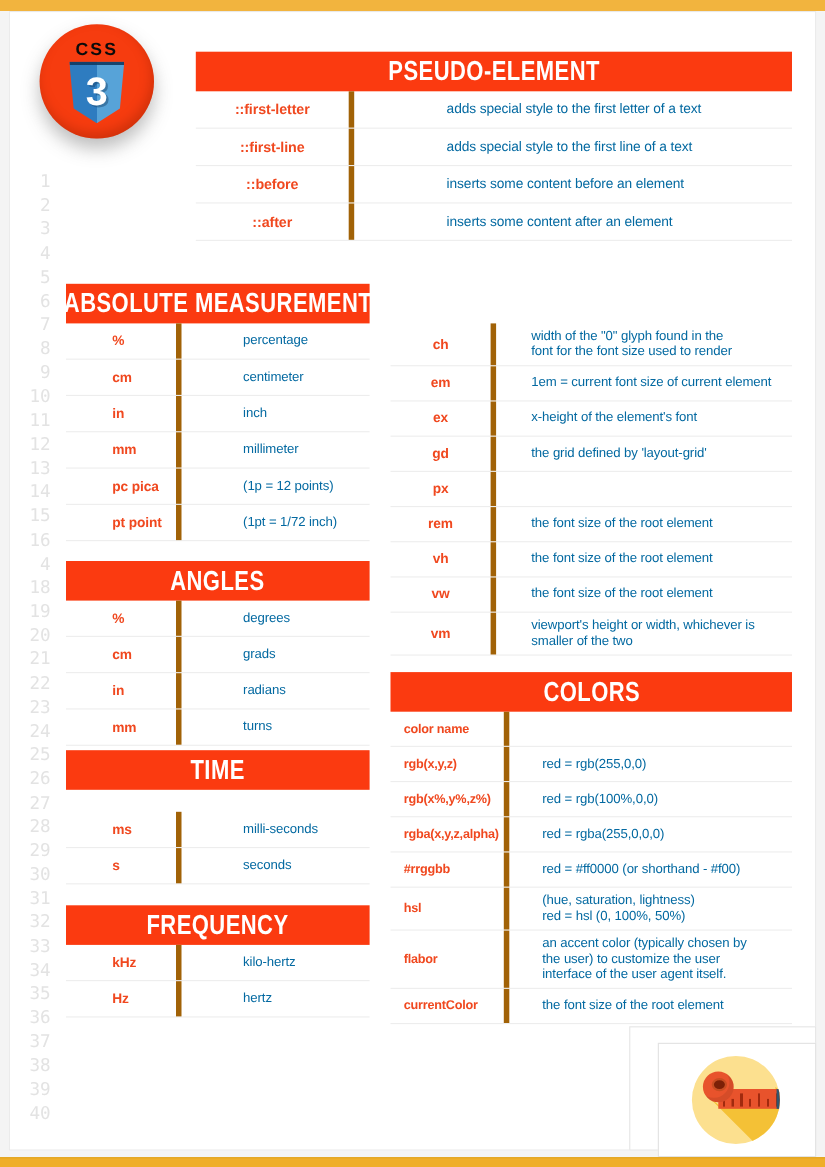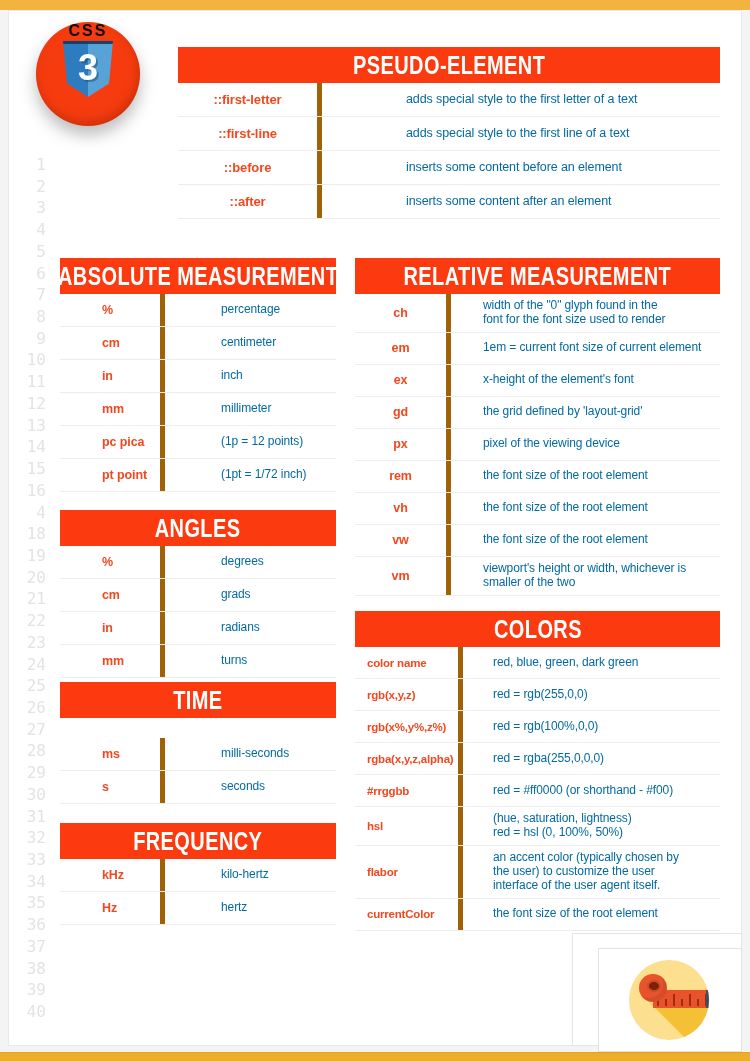--- a/index.html
+++ b/index.html
@@ -10,21 +10,21 @@
   .card{position:absolute;left:8px;top:10px;width:734px;height:1036px;background:#fff;border:1px solid #e9e9e9;box-sizing:border-box;}
 
   
   .linenos{position:absolute;left:10px;top:154px;width:36px;text-align:right;z-index:2;}
   .lineno{height:21.72px;line-height:21.72px;font-size:16px;color:#e3e3e3;font-family:"DejaVu Sans Mono",monospace;}
 
   
   .badge{position:absolute;left:36px;top:22px;width:104px;height:104px;border-radius:50%;
          background:#f63c0f;box-shadow:0 9px 16px rgba(90,90,90,.4), inset -2px -5px 10px rgba(140,30,0,.35);
          display:flex;flex-direction:column;align-items:center;z-index:3;}
-  .badge-css{font-size:16px;font-weight:bold;color:#0b0b0b;letter-spacing:2px;}
+  .badge-css{margin-top:15px;font-size:16px;font-weight:bold;color:#0b0b0b;letter-spacing:2px;}
   .shield{margin-top:1px;width:50px;height:56px;
           clip-path:polygon(0 0,100% 0,92% 76%,50% 100%,8% 76%);
           background:linear-gradient(180deg, rgba(16,58,98,.9) 0 6%, rgba(0,0,0,0) 6%),
                      linear-gradient(90deg,#2e7cc0 50%,#57a3d8 50%);
           display:flex;align-items:center;justify-content:center;}
   .shield-num{font-size:36px;font-weight:bold;color:#fff;text-shadow:2px 2px 0 rgba(23,64,105,.45);margin-top:-3px;}
 
   
   .hdr{position:absolute;height:36px;background:#fb3a10;display:flex;align-items:center;justify-content:center;z-index:2;}
   .hdr-t{color:#fff;font-weight:bold;font-size:25px;letter-spacing:.5px;white-space:nowrap;transform:scaleX(.8);}
@@ -172,23 +172,20 @@
       <div class="row">
       <div class="term">pc pica</div>
       <div class="desc">(1p = 12 points)</div>
     </div>
       <div class="row">
       <div class="term">pt point</div>
       <div class="desc">(1pt = 1/72 inch)</div>
     </div>
     </div>
 
-  <div class="hdr" style="left:355px;top:258px;width:365px;">
-    <span class="hdr-t">RELATIVE MEASUREMENT</span>
-  </div>
   <div class="tbl cols-rel t-rel" style="left:355px;top:294px;width:365px;">
 
   <div class="row">
       <div class="term">ch</div>
       <div class="desc">width of the "0" glyph found in the
 font for the font size used to render</div>
     </div>
       <div class="row">
       <div class="term">em</div>
       <div class="desc">1em = current font size of current element</div>
@@ -196,21 +193,20 @@
       <div class="row">
       <div class="term">ex</div>
       <div class="desc">x-height of the element's font</div>
     </div>
       <div class="row">
       <div class="term">gd</div>
       <div class="desc">the grid defined by 'layout-grid'</div>
     </div>
       <div class="row">
       <div class="term">px</div>
-      <div class="desc">pixel of the viewing device</div>
     </div>
       <div class="row">
       <div class="term">rem</div>
       <div class="desc">the font size of the root element</div>
     </div>
       <div class="row">
       <div class="term">vh</div>
       <div class="desc">the font size of the root element</div>
     </div>
       <div class="row">
@@ -247,21 +243,20 @@
     </div>
     </div>
 
   <div class="hdr" style="left:355px;top:611px;width:365px;text-align:center;">
     <span class="hdr-t">COLORS</span>
   </div>
   <div class="tbl cols-colors t-colors" style="left:355px;top:647px;width:365px;">
 
   <div class="row">
       <div class="term">color name</div>
-      <div class="desc">red, blue, green, dark green</div>
     </div>
       <div class="row">
       <div class="term">rgb(x,y,z)</div>
       <div class="desc">red = rgb(255,0,0)</div>
     </div>
       <div class="row">
       <div class="term">rgb(x%,y%,z%)</div>
       <div class="desc">red = rgb(100%,0,0)</div>
     </div>
       <div class="row">

